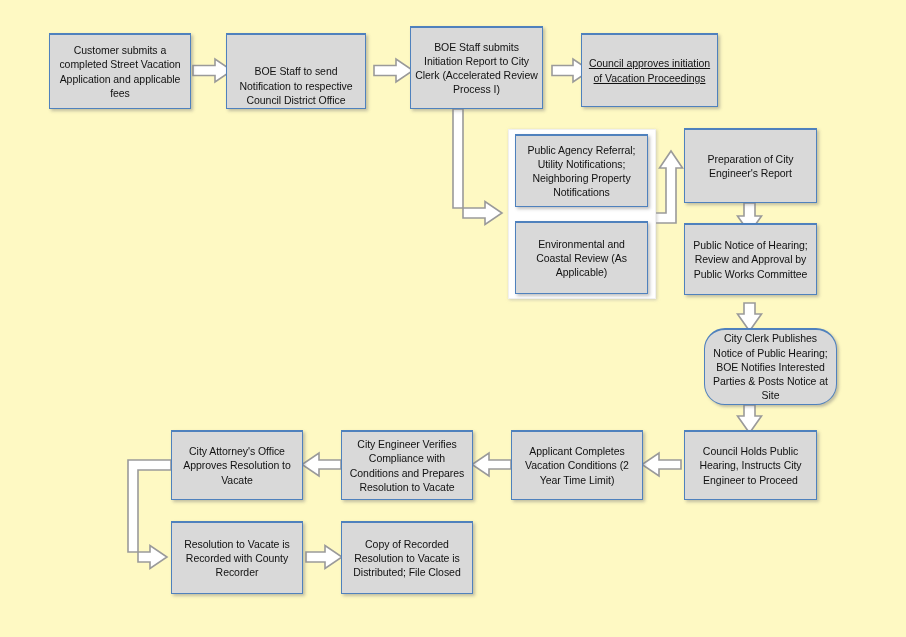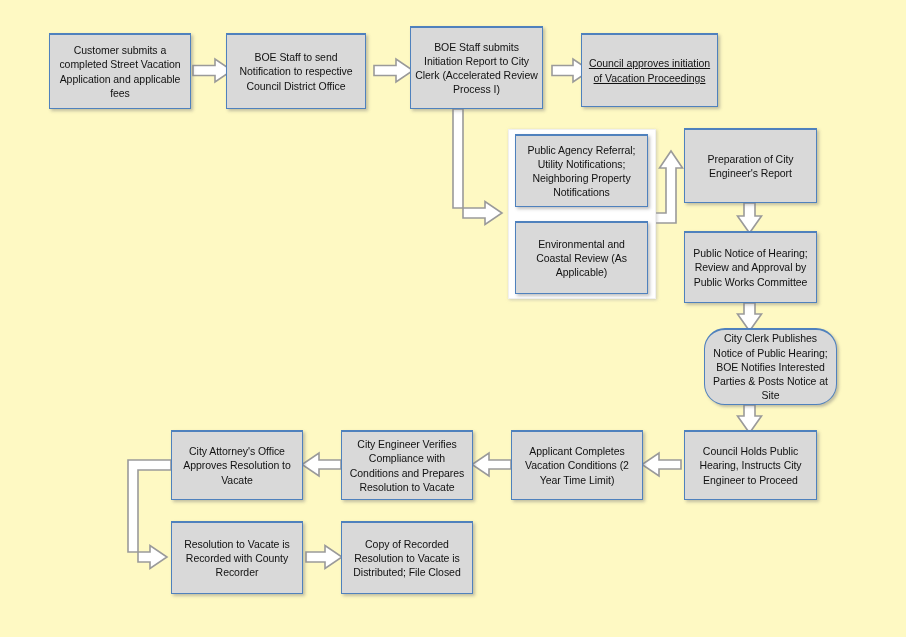--- a/index.html
+++ b/index.html
@@ -93,21 +93,21 @@
       <path d="M306 552 L325 552 L325 545.5 L342 557 L325 568.5 L325 562 L306 562 Z"></path>
     </g>
   </svg>
 
   <div class="group-frame" style="left:508px; top:129px; width:148px; height:170px;"></div>
 
   <div class="node" style="left:49px; top:33px; width:142px; height:76px;">
     <span class="label">Customer submits a completed Street Vacation Application and applicable fees</span>
   </div>
 
-  <div class="node" style="left:226px; top:33px; width:140px; height:76px;">
+  <div class="node" style="left:226px; top:33px; width:140px; height:76px;align-items:flex-end;">
     <span class="label">BOE Staff to send Notification to respective Council District Office</span>
   </div>
 
   <div class="node" style="left:410px; top:26px; width:133px; height:83px;justify-content:center;">
     <span class="label">BOE Staff submits Initiation Report to City Clerk (Accelerated Review Process I)</span>
   </div>
 
   <div class="node" style="left:581px; top:33px; width:137px; height:74px;text-decoration:underline;">
     <span class="label">Council approves initiation of Vacation Proceedings</span>
   </div>
@@ -117,21 +117,21 @@
   </div>
 
   <div class="node" style="left:684px; top:128px; width:133px; height:75px;">
     <span class="label">Preparation of City Engineer's Report</span>
   </div>
 
   <div class="node" style="left:515px; top:221px; width:133px; height:73px;">
     <span class="label">Environmental and Coastal Review (As Applicable)</span>
   </div>
 
-  <div class="node" style="left:684px; top:231px; width:133px; height:72px;align-items:center;">
+  <div class="node" style="left:684px; top:223px; width:133px; height:72px;align-items:center;">
     <span class="label">Public Notice of Hearing; Review and Approval by Public Works Committee</span>
   </div>
 
   <div class="node" style="left:704px; top:328px; width:133px; height:77px;border-radius:21px;">
     <span class="label">City Clerk Publishes Notice of Public Hearing; BOE Notifies Interested Parties &amp; Posts Notice at Site</span>
   </div>
 
   <div class="node" style="left:684px; top:430px; width:133px; height:70px;">
     <span class="label">Council Holds Public Hearing, Instructs City Engineer to Proceed</span>
   </div>

